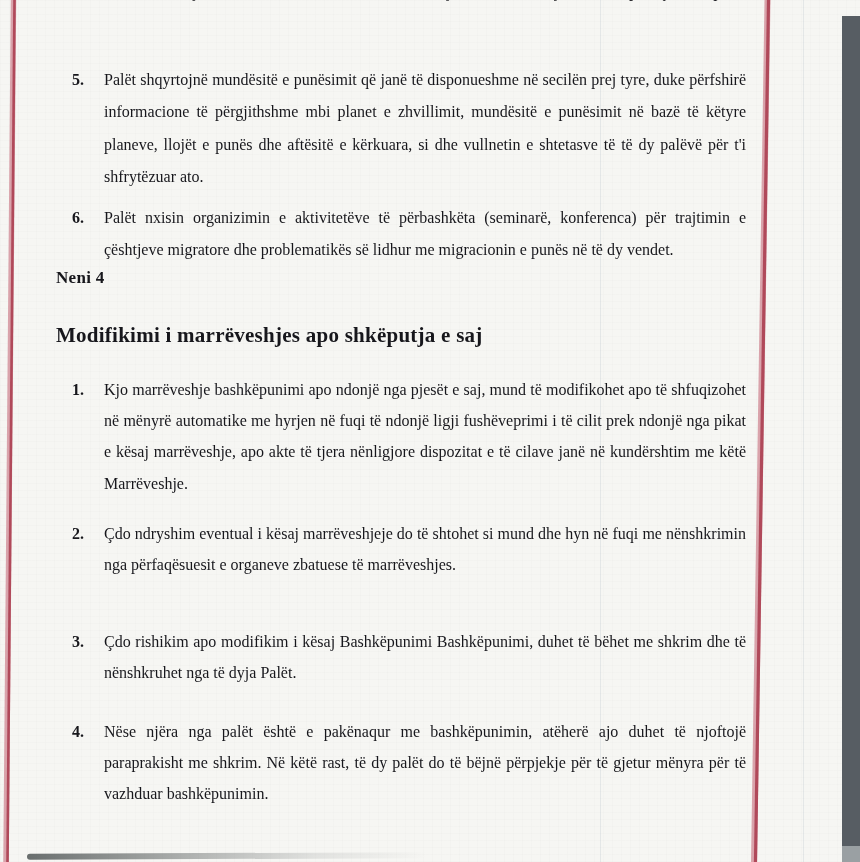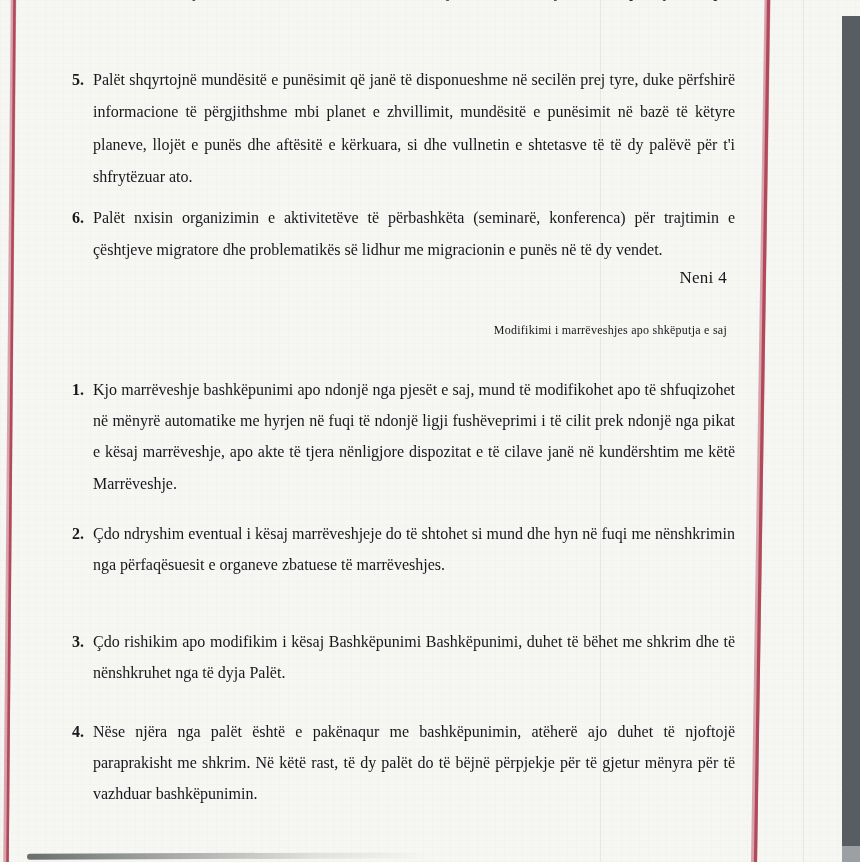--- a/index.html
+++ b/index.html
@@ -25,29 +25,29 @@
   .textblock { position: absolute; font-size: 16.8px; letter-spacing: 0.1px; }
   .intro { left: 95px; width: 640px; top: -24px; line-height: 32.4px; }
   .intro .fill-line { text-align: justify; text-align-last: justify; white-space: nowrap; overflow: hidden; }
 
   .list-item { position: absolute; left: 72px; width: 663px; }
   .list-item .num {
     position: absolute; left: 0; top: 0;
     font-weight: bold;
   }
   .list-item .body {
-    margin-left: 21px; width: 642px;
+    margin-left: 32px; width: 642px;
     text-align: justify;
   }
   .lh-upper .body, .lh-upper { line-height: 32.4px; }
   .lh-lower .body, .lh-lower { line-height: 31.2px; }
 
-  .heading { position: absolute; left: 64px; width: 663px; text-align: right; font-weight: normal; }
+  .heading { position: absolute; left: 56px; width: 663px; text-align: left; font-weight: bold; }
   .heading-article { top: 268px; font-size: 17px; letter-spacing: 0.3px; }
-  .heading-title   { top: 323px; font-size: 12px; letter-spacing: 0.25px; }
+  .heading-title   { top: 323px; font-size: 21px; letter-spacing: 0.25px; }
 
   .rules-overlay { position: absolute; inset: 0; pointer-events: none; }
 
   .scan-edge-dark {
     position: absolute; right: 0; top: 16px; width: 18px; height: 830px;
     background: #575d63;
   }
   .scan-edge-cap {
     position: absolute; right: 0; top: 846px; width: 18px; height: 16px;
     background: #9aa0a3;

